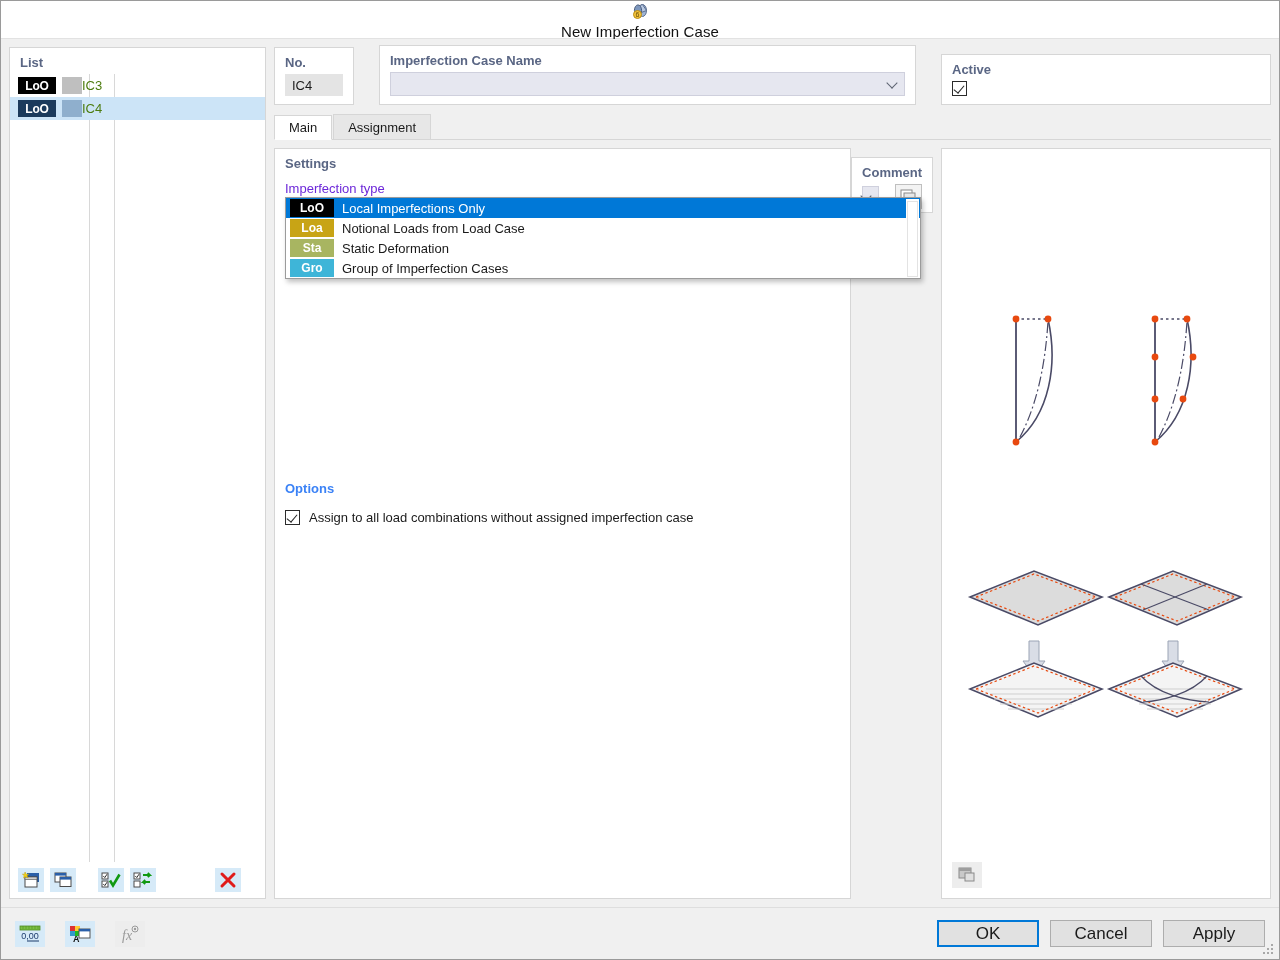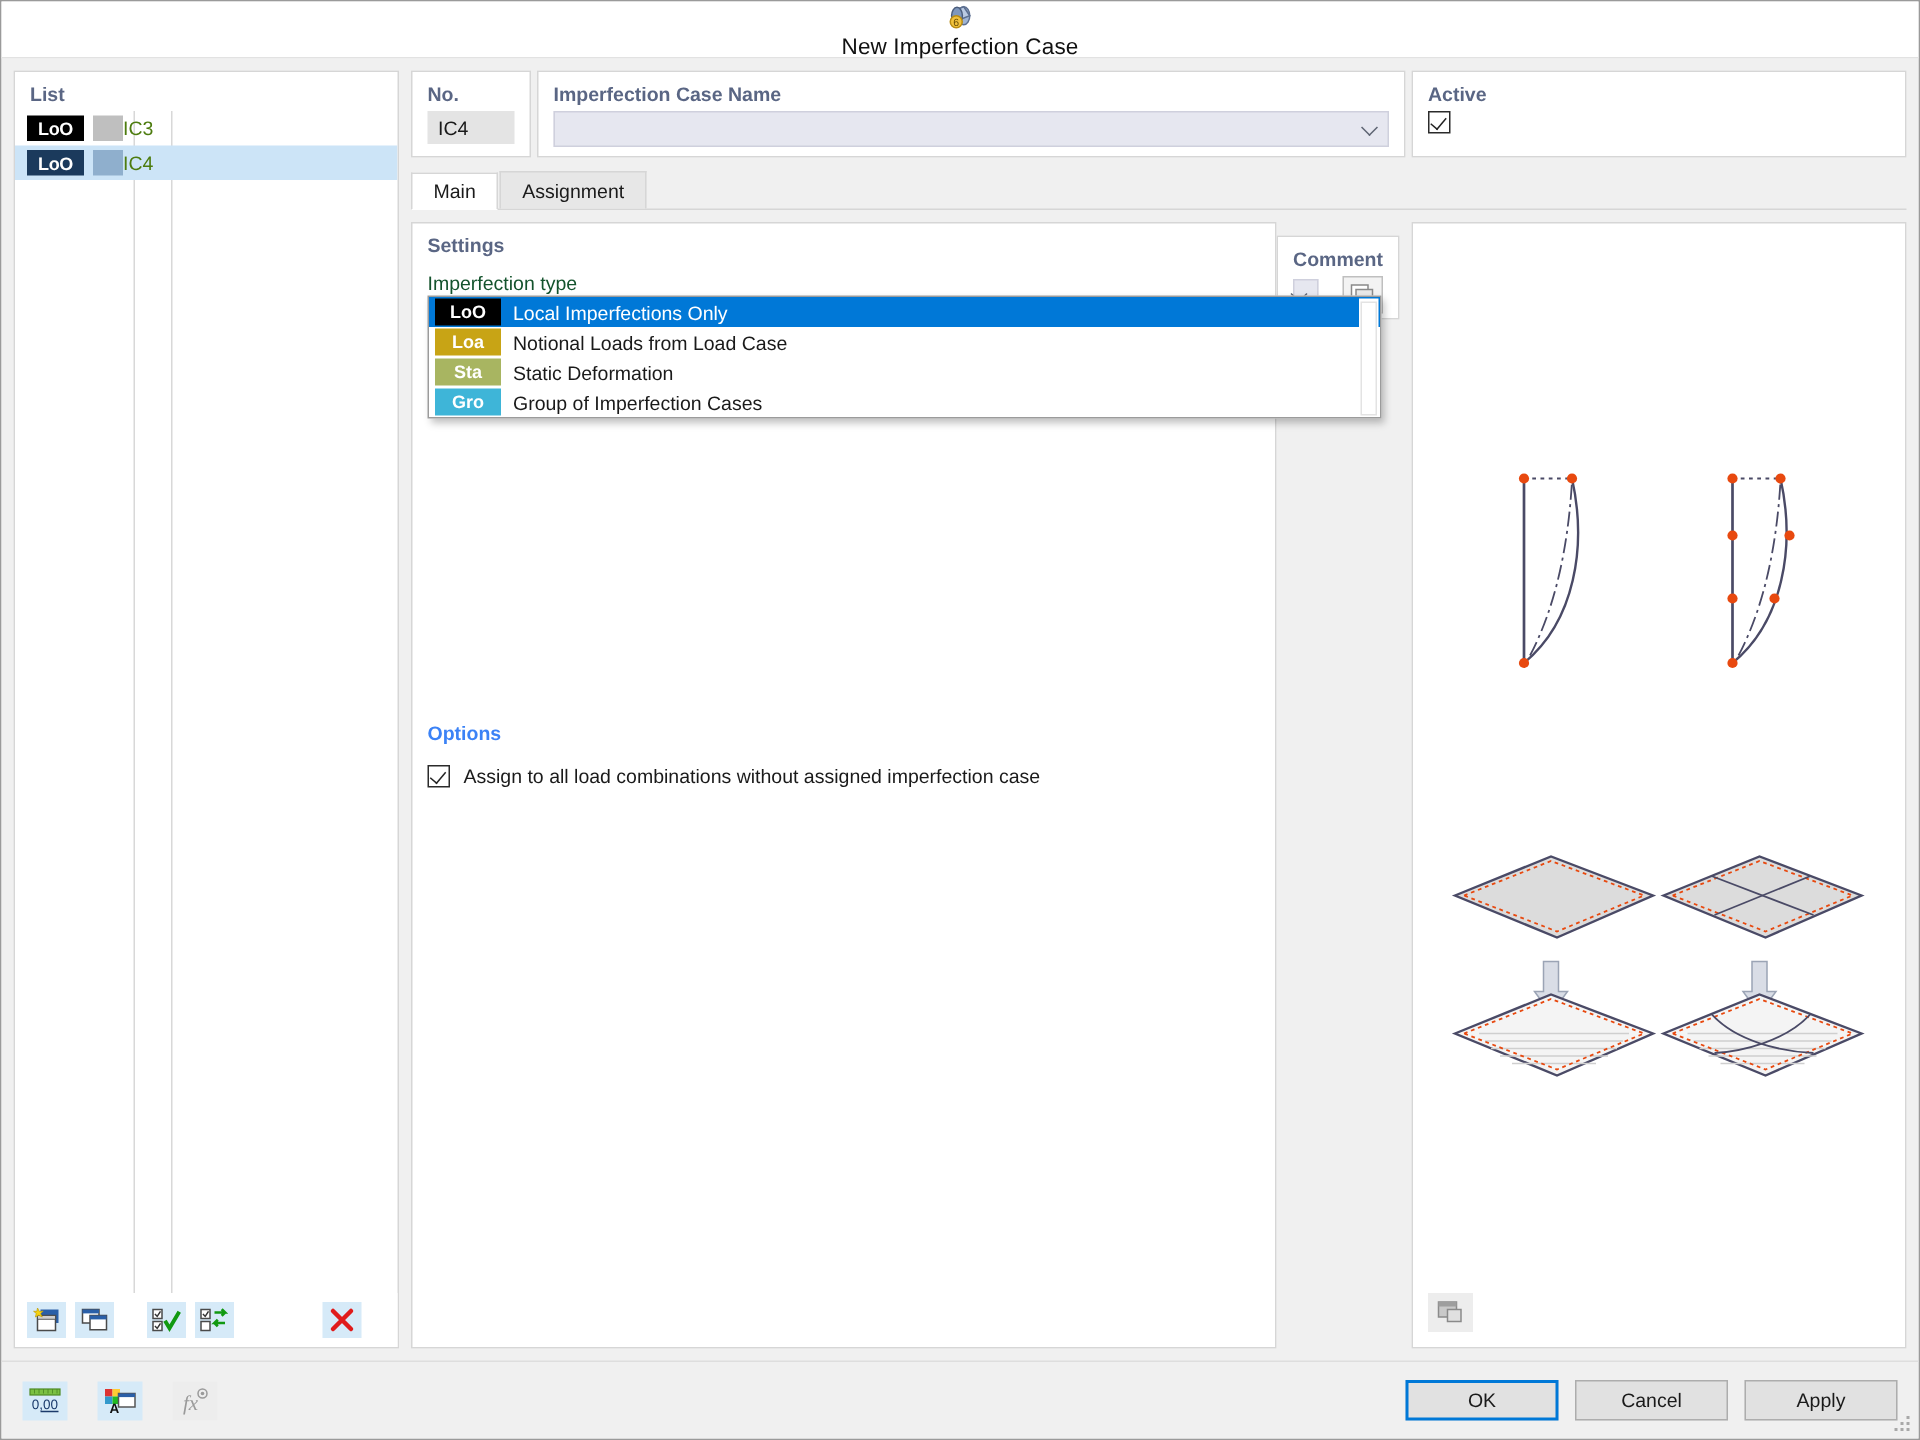--- a/index.html
+++ b/index.html
@@ -96,21 +96,21 @@
   }
   .tb-btn {
     width: 26px; height: 24px; background: #d6eaf8;
     display: flex; align-items: center; justify-content: center;
     position: relative;
   }
   .tb-sep { width: 10px; }
 
   
   .right-side { flex: 1; display: flex; flex-direction: column; min-width: 0; }
-  .top-row { display: flex; gap: 4px; height: 58px; min-height: 58px; }
+  .top-row { display: flex; gap: 25px; height: 58px; min-height: 58px; align-items: flex-end; }
   .no-group { width: 80px; flex: none; }
   .name-group { flex: 1; min-width: 0; }
   .active-group { width: 330px; flex: none; }
   .field-readonly {
     margin: 0 10px 8px 10px; height: 22px; background: #e4e4e4;
     display: flex; align-items: center; padding-left: 7px;
     font-size: 13px; color: #1a1a1a;
   }
   .combo {
     margin: 0 10px 8px 10px; height: 24px; background: #e6e7f0;
@@ -151,21 +151,21 @@
 
   
   .content-row { flex: 1; display: flex; gap: 8px; margin-top: 8px; min-height: 0; }
   .center-col { flex: 1; display: flex; min-width: 0; }
   .settings-group { flex: 1; min-height: 0; position: relative; }
   .comment-group { margin-top: 9px; height: 56px; flex: none; }
   .preview-panel {
     width: 330px; flex: none; background: #fff; border: 1px solid #d6d6d6;
     position: relative;
   }
-  .label-plain { font-size: 13px; padding: 6px 10px 2px 10px; color: #14532d; }
+  .label-plain { font-size: 13px; padding: 6px 10px 2px 10px; color: #6d28d9; }
 
   
   .type-combo {
     margin: 0 10px; height: 22px; background: #cfe5f8;
     display: flex; align-items: center; position: relative;
     font-size: 13px;
   }
   .type-badge {
     width: 44px; height: 18px; margin-left: 4px;
     display: flex; align-items: center; justify-content: center;
@@ -238,21 +238,21 @@
   .footer-tools { display: flex; gap: 20px; align-items: center; }
   .ftool {
     width: 30px; height: 26px; background: #d6eaf8;
     display: flex; align-items: center; justify-content: center;
     position: relative;
   }
   .ftool.disabled { background: #ededed; }
   .footer-actions { margin-left: auto; display: flex; gap: 11px; }
   .btn {
     width: 102px; height: 27px; background: #e1e1e1; border: 1px solid #adadad;
-    font-size: 13px; display: flex; align-items: center; justify-content: center;
+    font-size: 17px; display: flex; align-items: center; justify-content: center;
     color: #1a1a1a;
   }
   .btn.primary { border: 2px solid #0078d7; background: #e1e1e1; }
   .grip { position: absolute; right: 4px; bottom: 3px; width: 12px; height: 12px; }
   .grip i {
     position: absolute; width: 2px; height: 2px; background: #a8a8a8;
   }
   svg { display: block; }
 </style>
 </head>

